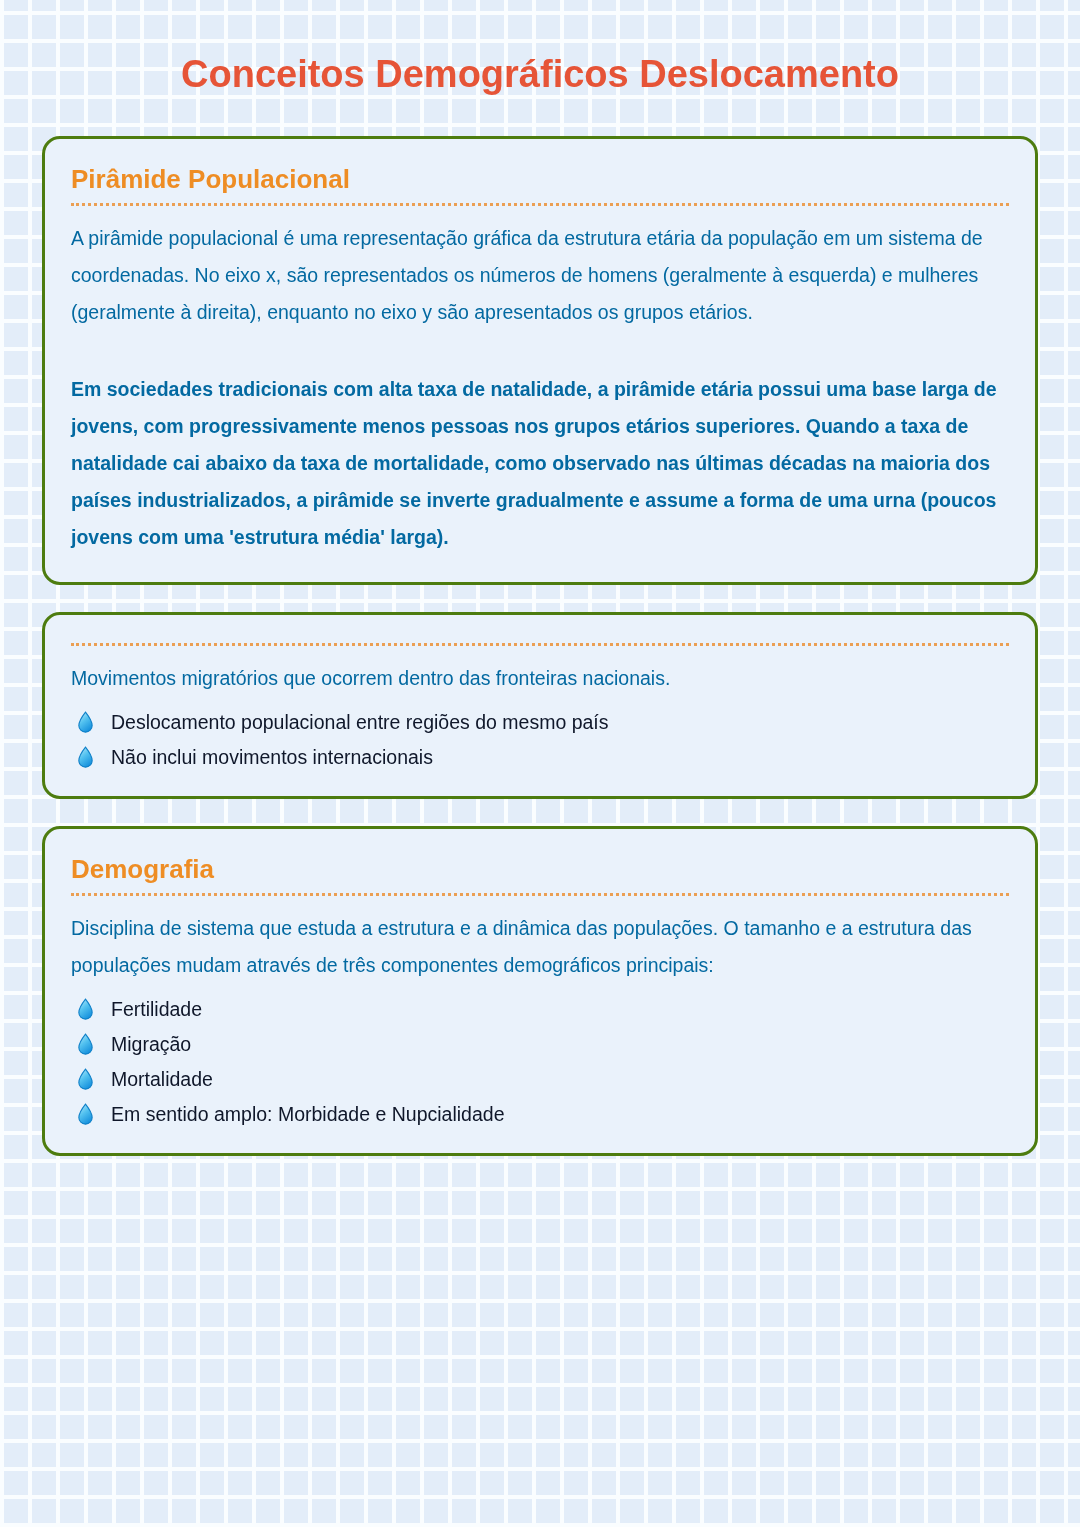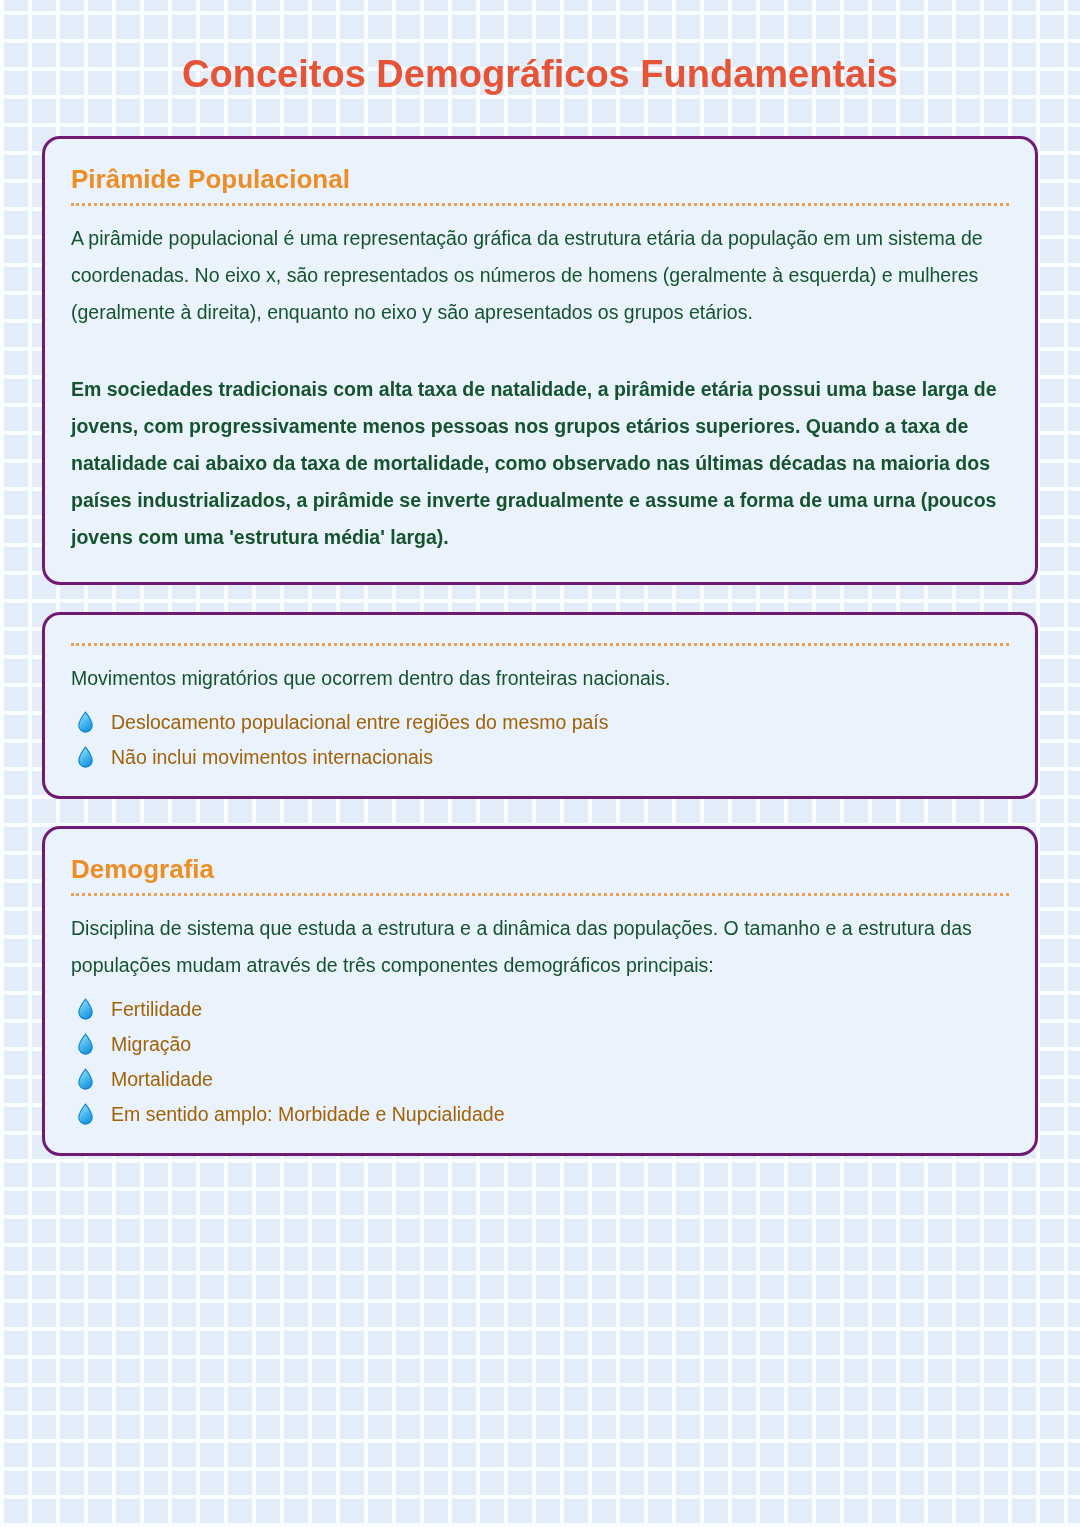--- a/index.html
+++ b/index.html
@@ -21,57 +21,57 @@
     text-align: center;
     font-size: 38px;
     line-height: 48px;
     font-weight: bold;
     color: #e65437;
   }
 
   section.card {
     margin: 0 42px 27px;
     background: #eaf2fb;
-    border: 3px solid #701a75;
+    border: 3px solid #4d7c0f;
     border-radius: 18px;
     padding: 20px 26px 26px;
     box-sizing: border-box;
   }
   .card-heading {
     margin: 4px 0 0;
     font-size: 26px;
     line-height: 32px;
     font-weight: bold;
     color: #ee8d24;
   }
   .dotted-divider {
     border-bottom: 3px dotted #eb9f53;
     margin: 8px 0 4px;
     height: 0;
   }
   p.body-text {
     margin: 14px 0 0;
     font-size: 19.5px;
     line-height: 37px;
-    color: #14532d;
+    color: #0369a1;
   }
   p.body-text + p.body-text { margin-top: 40px; font-weight: bold; }
 
   ul.bullet-list {
     list-style: none;
     margin: 12px 0 0;
     padding: 0;
   }
   ul.bullet-list li {
     display: flex;
     align-items: center;
     margin-top: 9px;
     font-size: 19.5px;
     line-height: 26px;
-    color: #a16207;
+    color: #0f172a;
   }
   .droplet {
     width: 19px;
     height: 24px;
     margin: 0 16px 0 5px;
     flex: 0 0 auto;
   }
 </style>
 </head>
 <body>
@@ -81,21 +81,21 @@
     <linearGradient id="dropGrad" x1="0.1" y1="0" x2="0.65" y2="1">
       <stop offset="0" stop-color="#b9e7fb"></stop>
       <stop offset="0.45" stop-color="#55c3f0"></stop>
       <stop offset="1" stop-color="#1590dd"></stop>
     </linearGradient>
   </defs>
 </svg>
 
 <div class="page">
 
-  <h1 class="page-title">Conceitos Demográficos Fundamentais</h1>
+  <h1 class="page-title">Conceitos Demográficos Deslocamento</h1>
 
   <section class="card">
     <h2 class="card-heading">Pirâmide Populacional</h2>
     <div class="dotted-divider"></div>
     <p class="body-text">A pirâmide populacional é uma representação gráfica da estrutura etária da população em um sistema de coordenadas. No eixo x, são representados os números de homens (geralmente à esquerda) e mulheres (geralmente à direita), enquanto no eixo y são apresentados os grupos etários.</p>
     <p class="body-text">Em sociedades tradicionais com alta taxa de natalidade, a pirâmide etária possui uma base larga de jovens, com progressivamente menos pessoas nos grupos etários superiores. Quando a taxa de natalidade cai abaixo da taxa de mortalidade, como observado nas últimas décadas na maioria dos países industrializados, a pirâmide se inverte gradualmente e assume a forma de uma urna (poucos jovens com uma 'estrutura média' larga).</p>
   </section>
 
   <section class="card">
     <div class="dotted-divider"></div>

